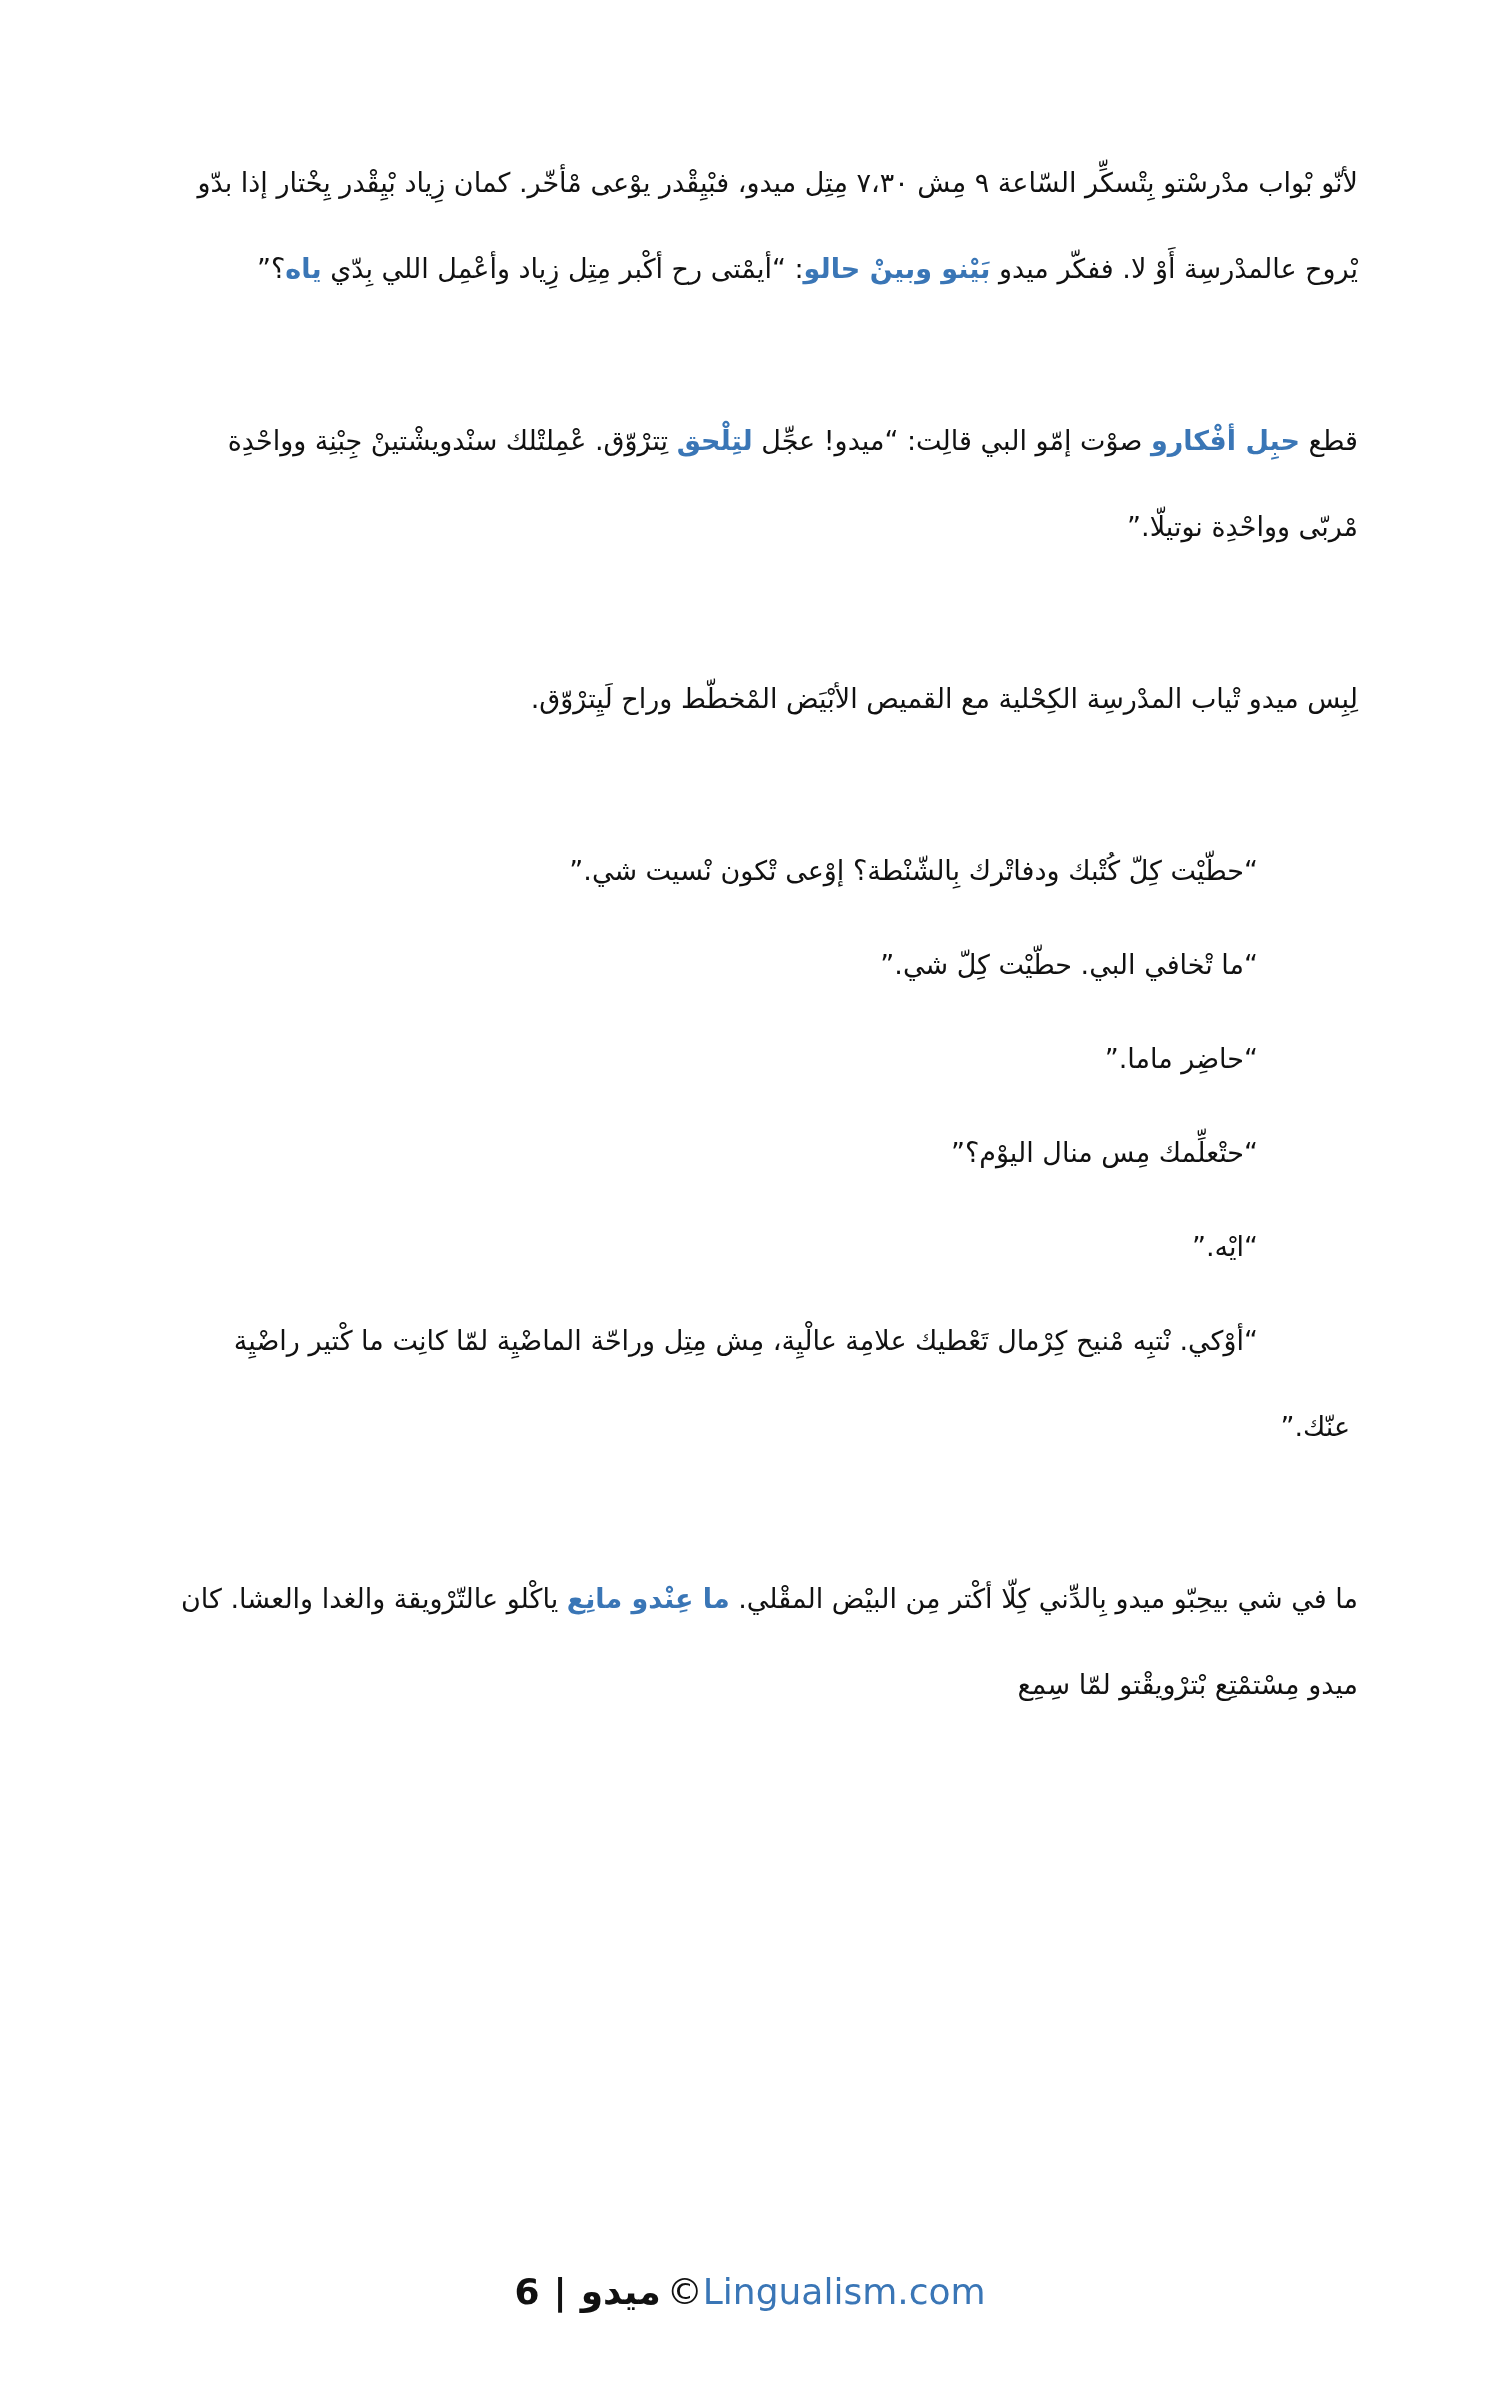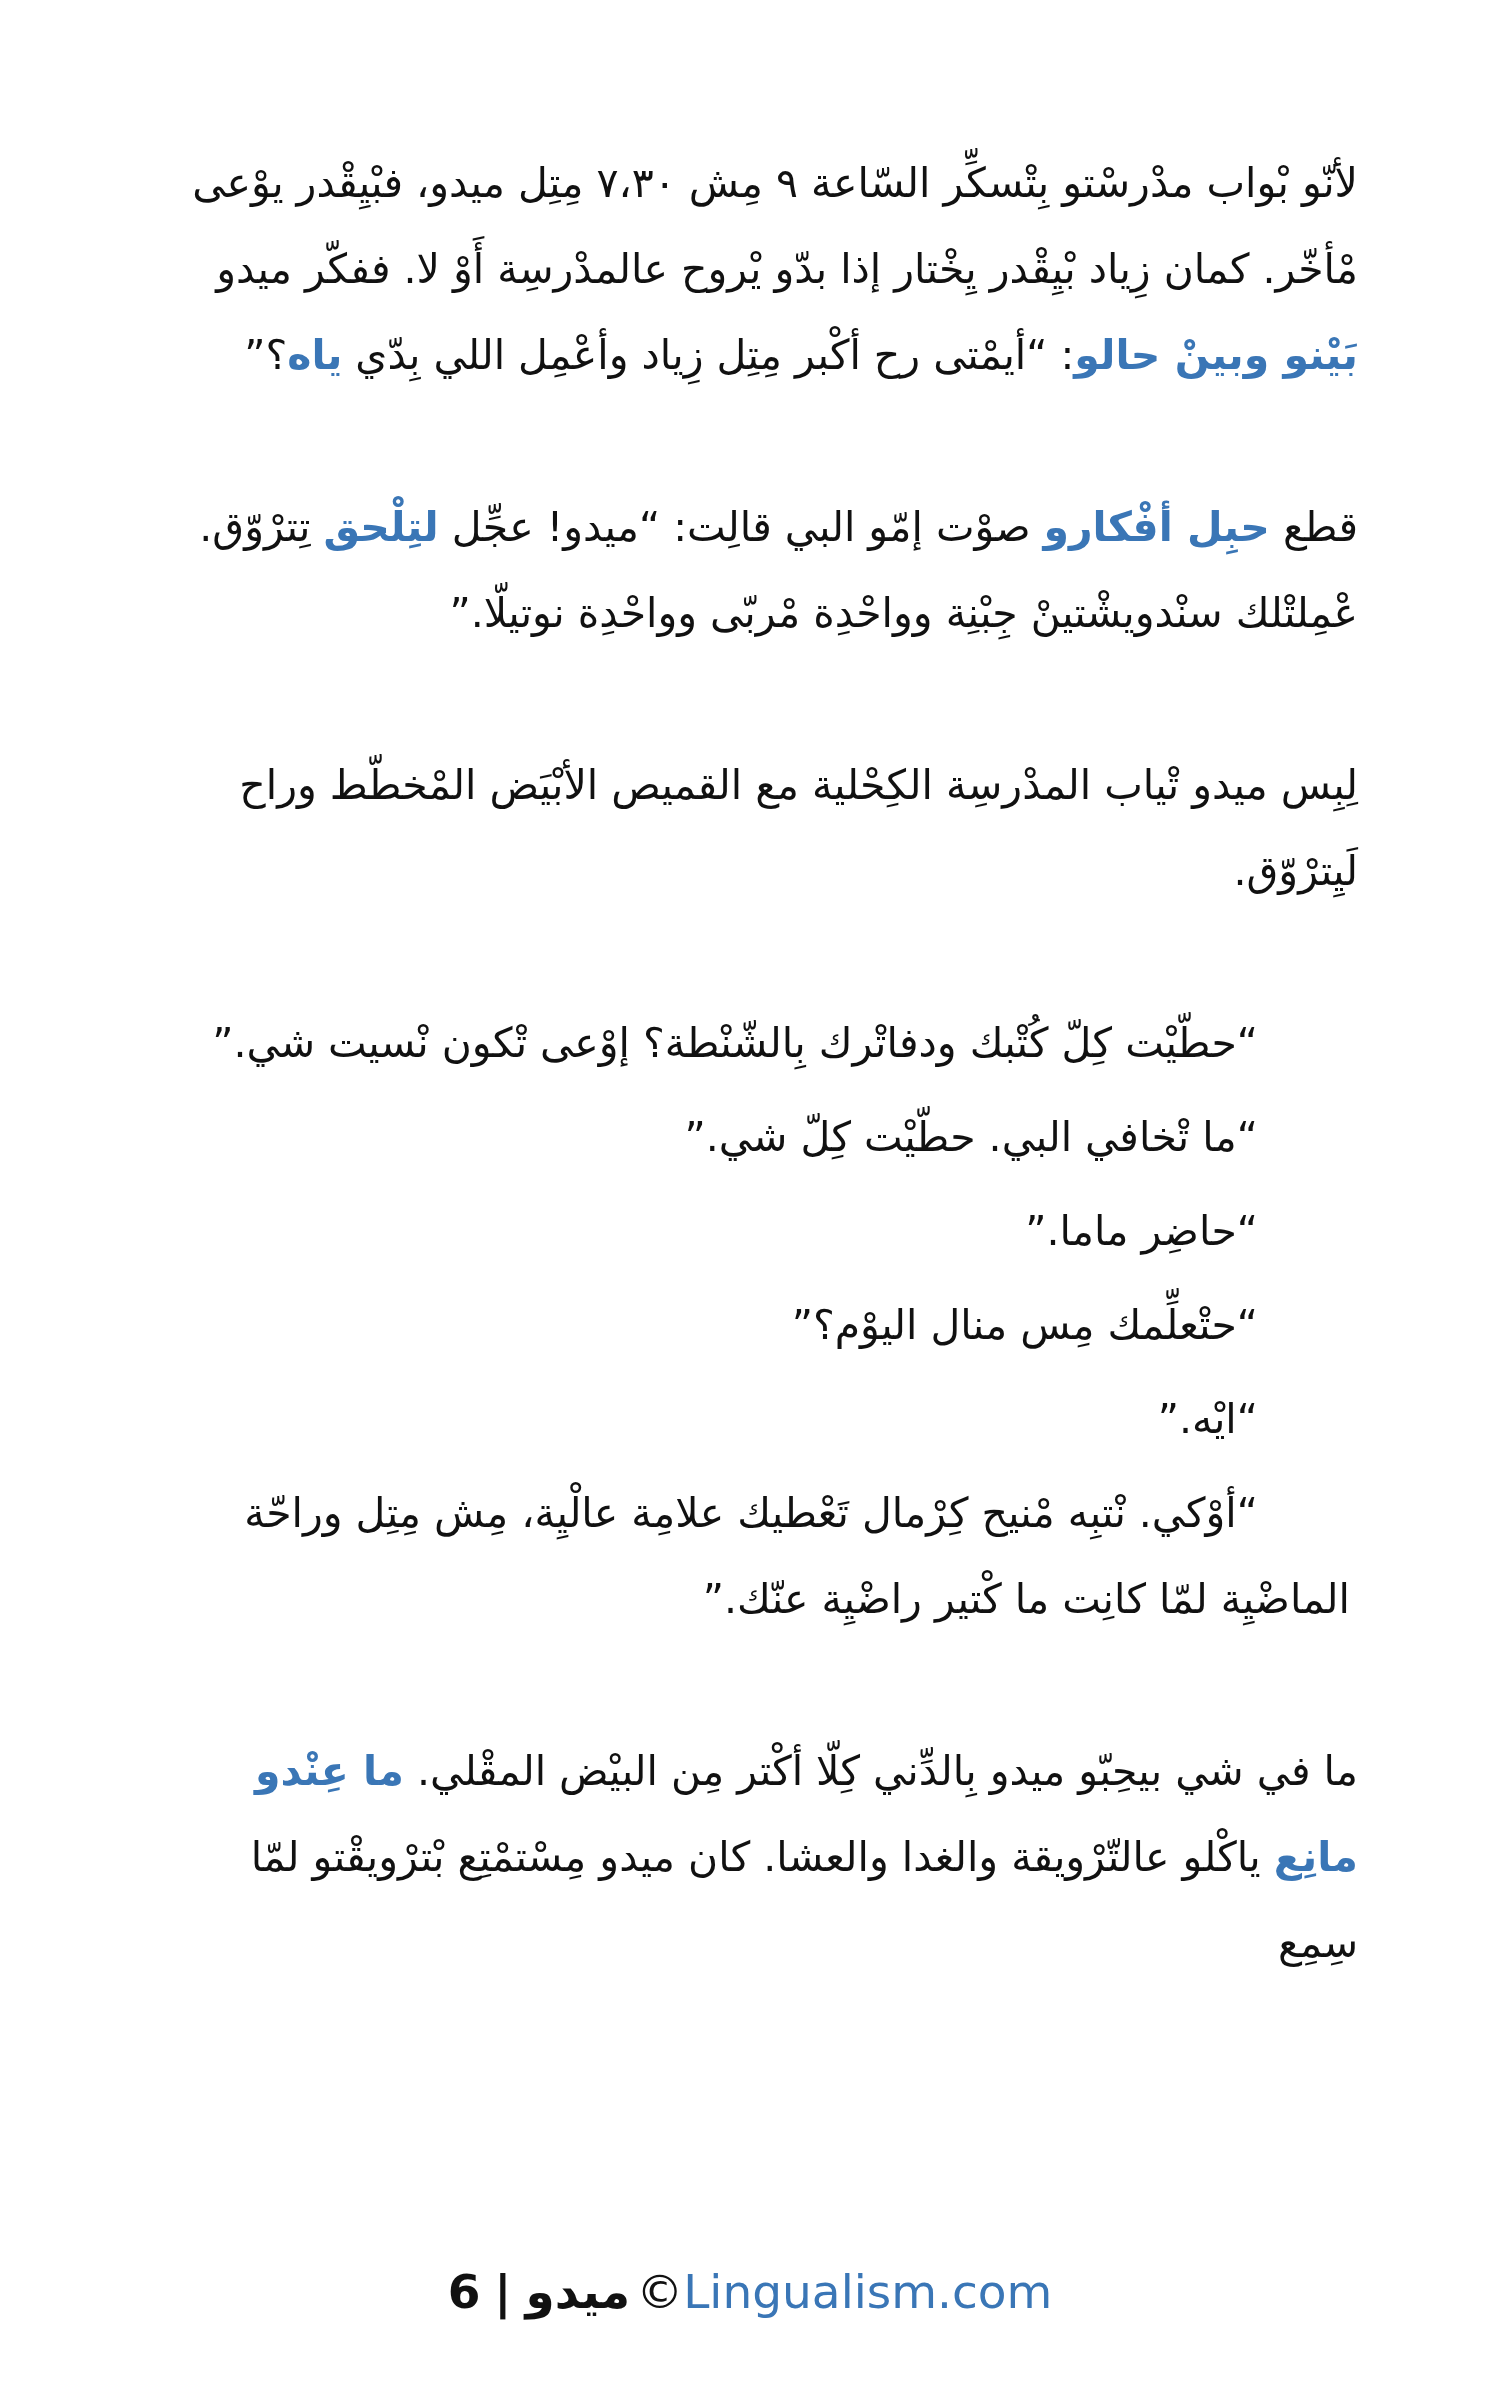--- a/index.html
+++ b/index.html
@@ -15,21 +15,21 @@
       font-family: "DejaVu Sans", sans-serif;
       color: #111111;
     }
     .page {
       position: absolute;
       left: 160px;
       right: 142px;
       top: 140px;
       direction: rtl;
       text-align: right;
-      font-size: 41px;
+      font-size: 27px;
       line-height: 86px;
     }
     .para {
       margin: 0 0 86px 0;
     }
     .dialogue {
       margin: 0 0 86px 0;
     }
     .dialogue .line {
       text-indent: 92px;
@@ -38,21 +38,21 @@
     .hl {
       color: #3a76b6;
       font-weight: bold;
     }
     .footer {
       position: absolute;
       top: 2262px;
       left: 0;
       width: 1500px;
       text-align: center;
-      font-size: 47px;
+      font-size: 36px;
       line-height: 60px;
       direction: ltr;
       font-family: "DejaVu Sans", sans-serif;
     }
     .footer .pagenum { font-weight: bold; color: #111; }
     .footer .sep { font-weight: bold; color: #111; margin: 0 14px; }
     .footer .book { font-weight: bold; color: #111; margin-right: 6px; }
     .footer .copy { color: #111; }
     .footer .site { color: #3a76b6; }
   </style>

